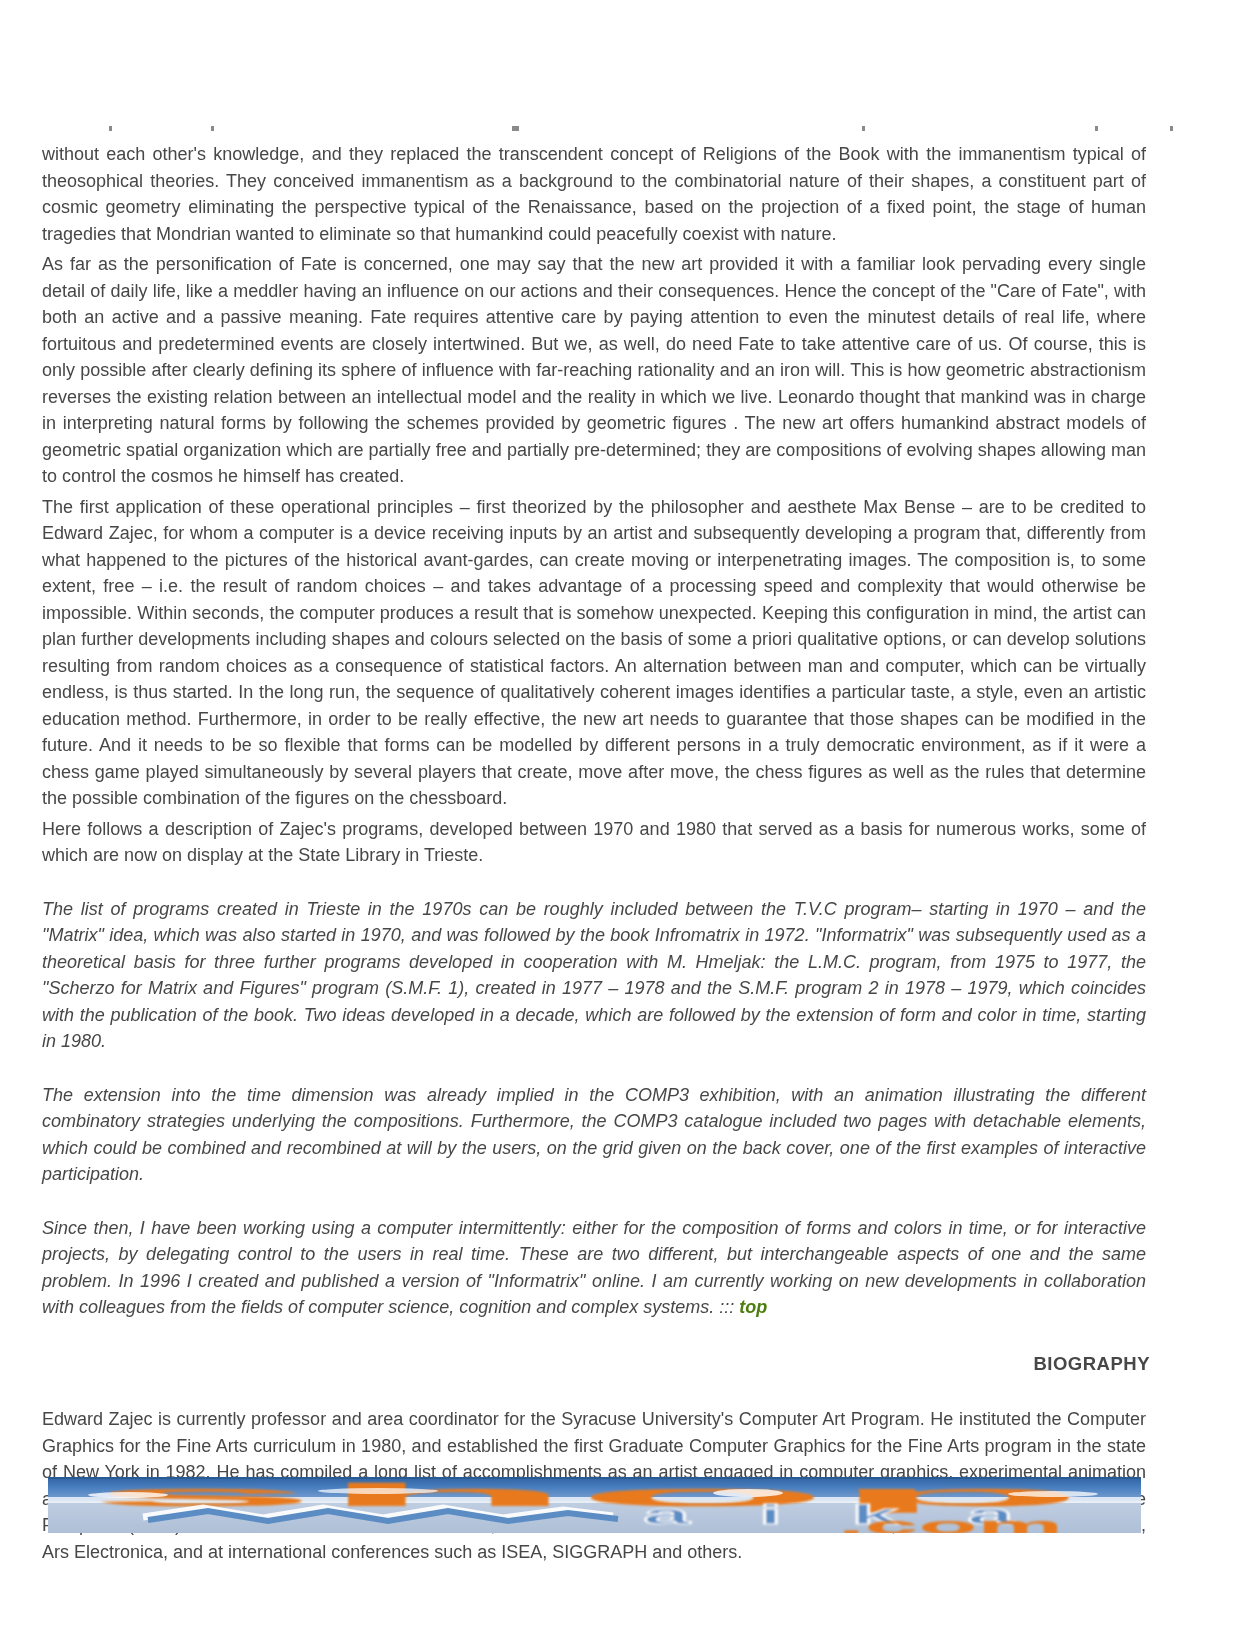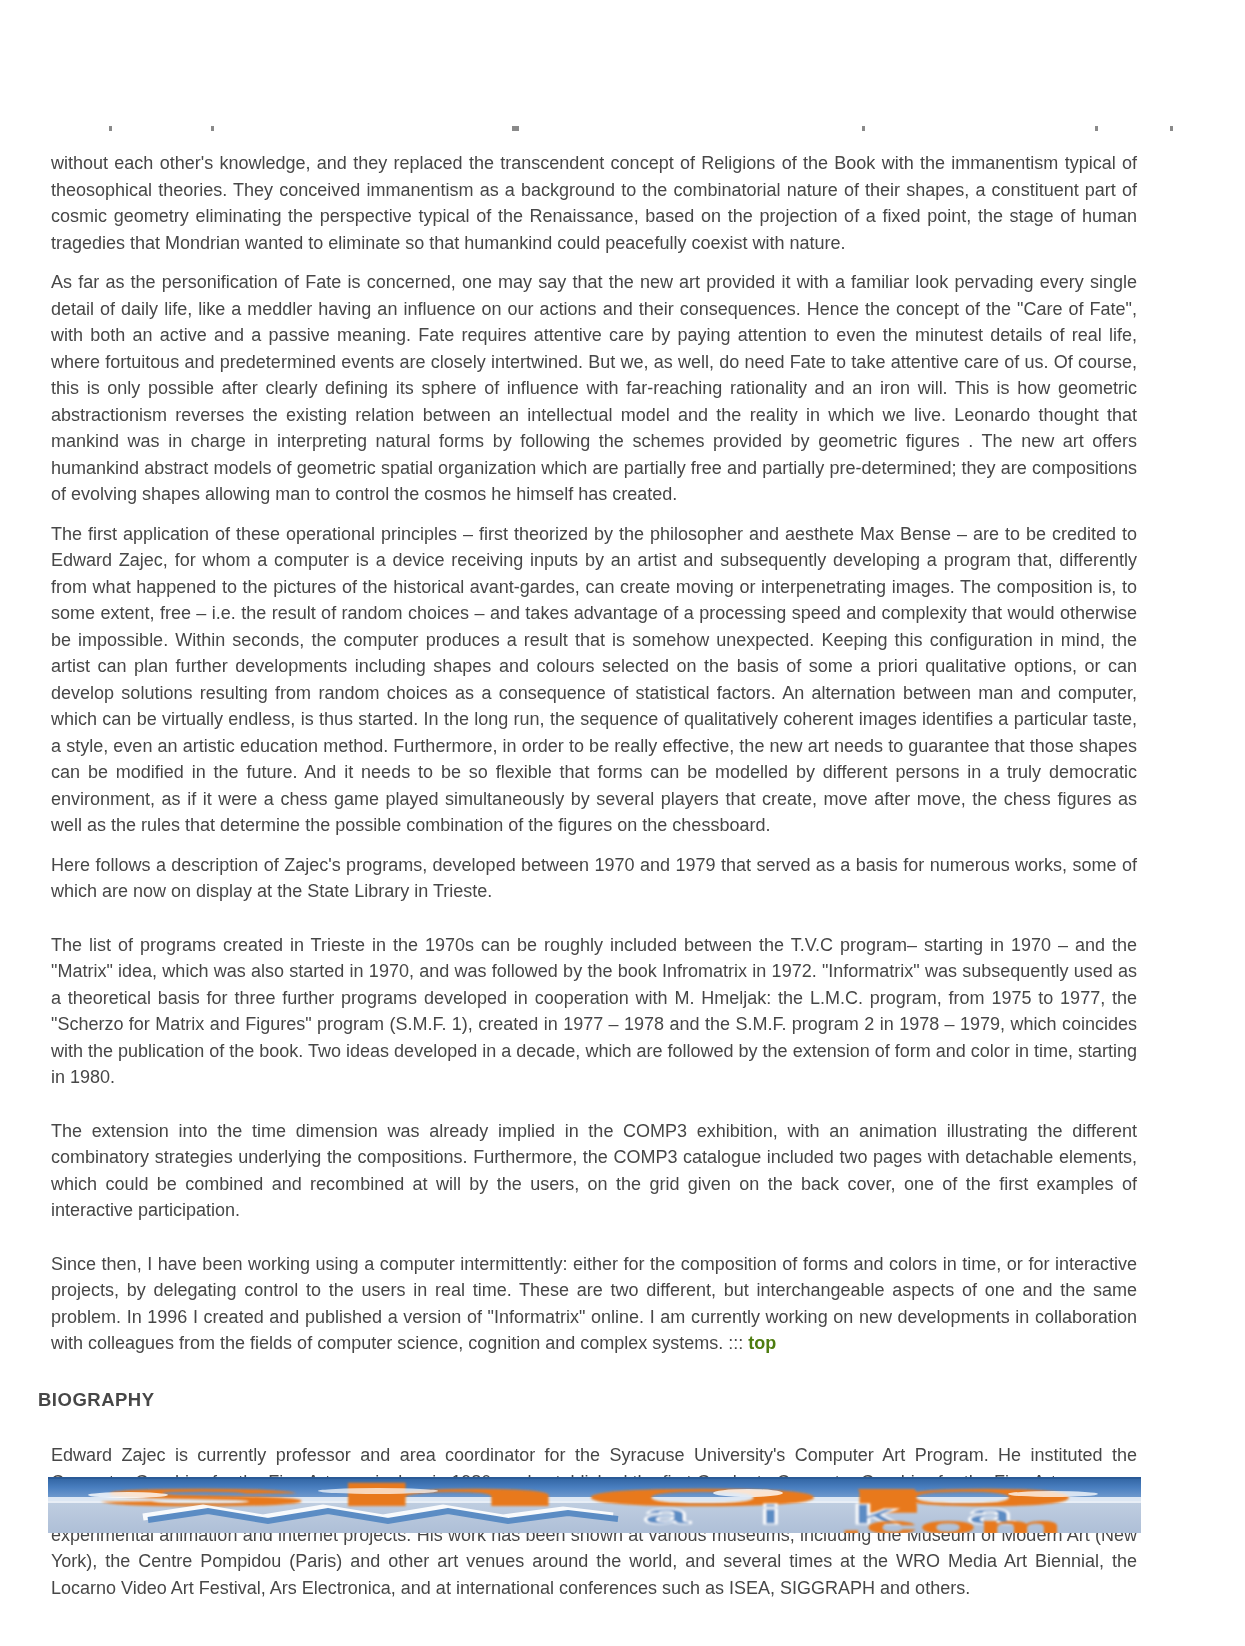--- a/index.html
+++ b/index.html
@@ -16,24 +16,24 @@
   .content {
     position: absolute;
     left: 38px;
     top: 137px;
     width: 1112px;
     color: #474747;
     font-size: 18px;
     line-height: 26.5px;
     text-align: justify;
   }
-  .content p { margin: 13px; }
-  .content p.gap { margin-top: 27px; }
+  .content p { margin: 4px; }
+  .content p.gap { margin-top: 27px; font-style: italic; }
   .biography-heading {
-    text-align: left;
+    text-align: right;
     font-weight: bold;
     font-size: 18.5px;
     letter-spacing: 0.5px;
     color: #474747;
     margin: 30px 0 29px 0;
   }
   .top-link {
     color: #4d7c0f;
     font-weight: bold;
     text-decoration: none;
@@ -65,21 +65,21 @@
   <div class="remnant" style="left:512px;width:7px;"></div>
   <div class="remnant" style="left:862px;width:3px;"></div>
   <div class="remnant" style="left:1095px;width:3px;"></div>
   <div class="remnant" style="left:1170px;width:3px;"></div>
 </div>
 
 <div class="content">
   <p>without each other's knowledge, and they replaced the transcendent concept of Religions of the Book with the immanentism typical of theosophical theories. They conceived immanentism as a background to the combinatorial nature of their shapes, a constituent part of cosmic geometry eliminating the perspective typical of the Renaissance, based on the projection of a fixed point, the stage of human tragedies that Mondrian wanted to eliminate so that humankind could peacefully coexist with nature.</p>
   <p>As far as the personification of Fate is concerned, one may say that the new art provided it with a familiar look pervading every single detail of daily life, like a meddler having an influence on our actions and their consequences. Hence the concept of the "Care of Fate", with both an active and a passive meaning. Fate requires attentive care by paying attention to even the minutest details of real life, where fortuitous and predetermined events are closely intertwined. But we, as well, do need Fate to take attentive care of us. Of course, this is only possible after clearly defining its sphere of influence with far-reaching rationality and an iron will. This is how geometric abstractionism reverses the existing relation between an intellectual model and the reality in which we live. Leonardo thought that mankind was in charge in interpreting natural forms by following the schemes provided by geometric figures . The new art offers humankind abstract models of geometric spatial organization which are partially free and partially pre-determined; they are compositions of evolving shapes allowing man to control the cosmos he himself has created.</p>
   <p>The first application of these operational principles – first theorized by the philosopher and aesthete Max Bense – are to be credited to Edward Zajec, for whom a computer is a device receiving inputs by an artist and subsequently developing a program that, differently from what happened to the pictures of the historical avant-gardes, can create moving or interpenetrating images. The composition is, to some extent, free – i.e. the result of random choices – and takes advantage of a processing speed and complexity that would otherwise be impossible. Within seconds, the computer produces a result that is somehow unexpected. Keeping this configuration in mind, the artist can plan further developments including shapes and colours selected on the basis of some a priori qualitative options, or can develop solutions resulting from random choices as a consequence of statistical factors. An alternation between man and computer, which can be virtually endless, is thus started. In the long run, the sequence of qualitatively coherent images identifies a particular taste, a style, even an artistic education method. Furthermore, in order to be really effective, the new art needs to guarantee that those shapes can be modified in the future. And it needs to be so flexible that forms can be modelled by different persons in a truly democratic environment, as if it were a chess game played simultaneously by several players that create, move after move, the chess figures as well as the rules that determine the possible combination of the figures on the chessboard.</p>
-  <p>Here follows a description of Zajec's programs, developed between 1970 and 1979 that served as a basis for numerous works, some of which are now on display at the State Library in Trieste.</p>
+  <p>Here follows a description of Zajec's programs, developed between 1970 and 1980 that served as a basis for numerous works, some of which are now on display at the State Library in Trieste.</p>
   <p class="gap">The list of programs created in Trieste in the 1970s can be roughly included between the T.V.C program– starting in 1970 – and the "Matrix" idea, which was also started in 1970, and was followed by the book Infromatrix in 1972. "Informatrix" was subsequently used as a theoretical basis for three further programs developed in cooperation with M. Hmeljak: the L.M.C. program, from 1975 to 1977, the "Scherzo for Matrix and Figures" program (S.M.F. 1), created in 1977 – 1978 and the S.M.F. program 2 in 1978 – 1979, which coincides with the publication of the book. Two ideas developed in a decade, which are followed by the extension of form and color in time, starting in 1980.</p>
   <p class="gap">The extension into the time dimension was already implied in the COMP3 exhibition, with an animation illustrating the different combinatory strategies underlying the compositions. Furthermore, the COMP3 catalogue included two pages with detachable elements, which could be combined and recombined at will by the users, on the grid given on the back cover, one of the first examples of interactive participation.</p>
   <p class="gap"><span>Since then, I have been working using a computer intermittently: either for the composition of forms and colors in time, or for interactive projects, by delegating control to the users in real time. These are two different, but interchangeable aspects of one and the same problem. In 1996 I created and published a version of "Informatrix" online. I am currently working on new developments in collaboration with colleagues from the fields of computer science, cognition and complex systems. ::: </span><a class="top-link">top</a></p>
 
   <h2 class="biography-heading">BIOGRAPHY</h2>
 
   <p>Edward Zajec is currently professor and area coordinator for the Syracuse University's Computer Art Program. He instituted the Computer Graphics for the Fine Arts curriculum in 1980, and established the first Graduate Computer Graphics for the Fine Arts program in the state of New York in 1982. He has compiled a long list of accomplishments as an artist engaged in computer graphics, experimental animation and internet projects. His work has been shown at various museums, including the Museum of Modern Art (New York), the Centre Pompidou (Paris) and other art venues around the world, and several times at the WRO Media Art Biennial, the Locarno Video Art Festival, Ars Electronica, and at international conferences such as ISEA, SIGGRAPH and others.</p>
 </div>
 
 <div class="banner">

